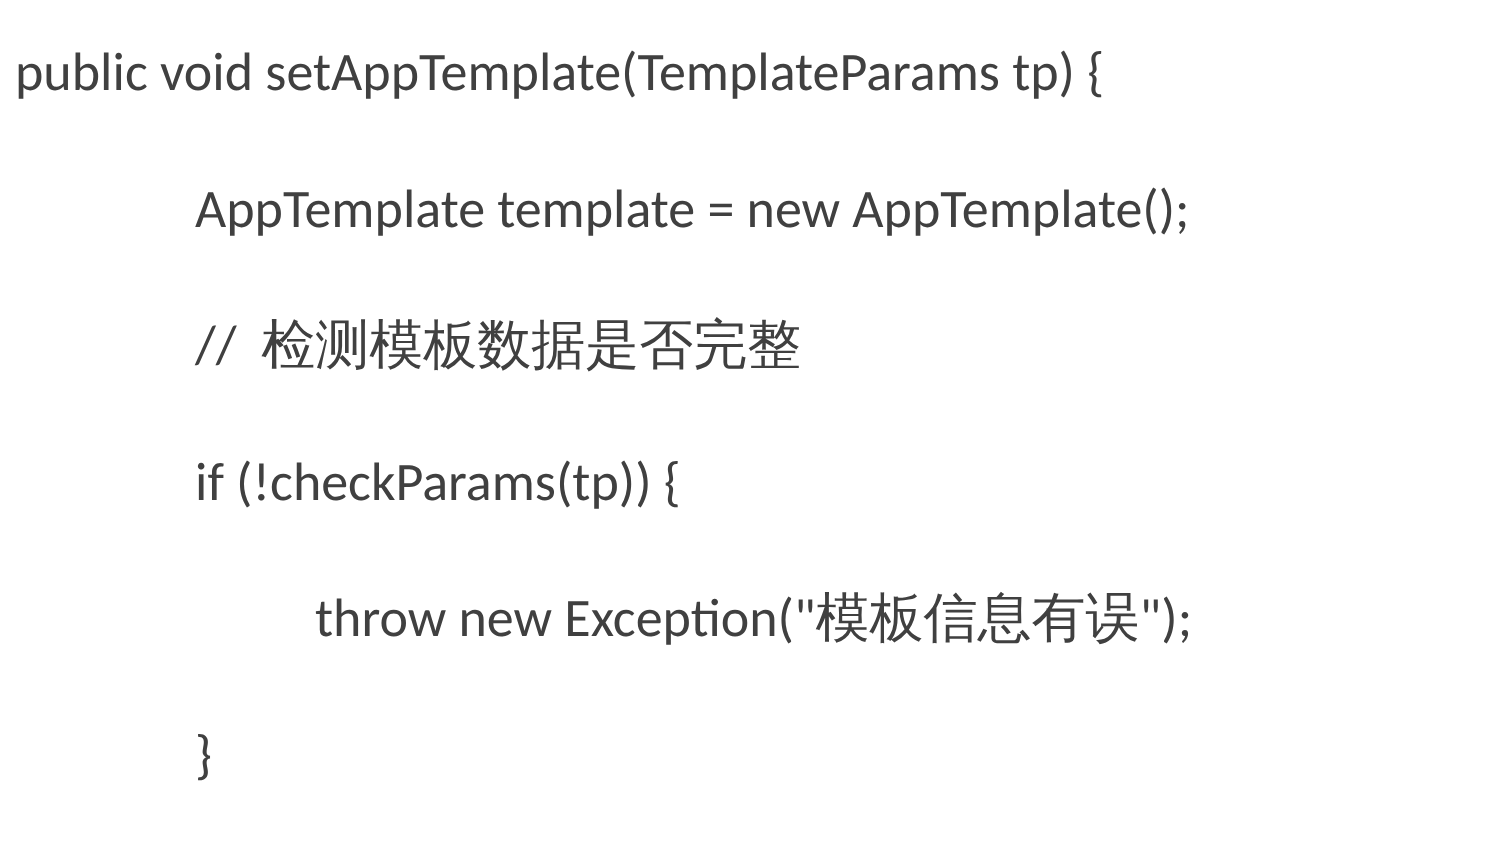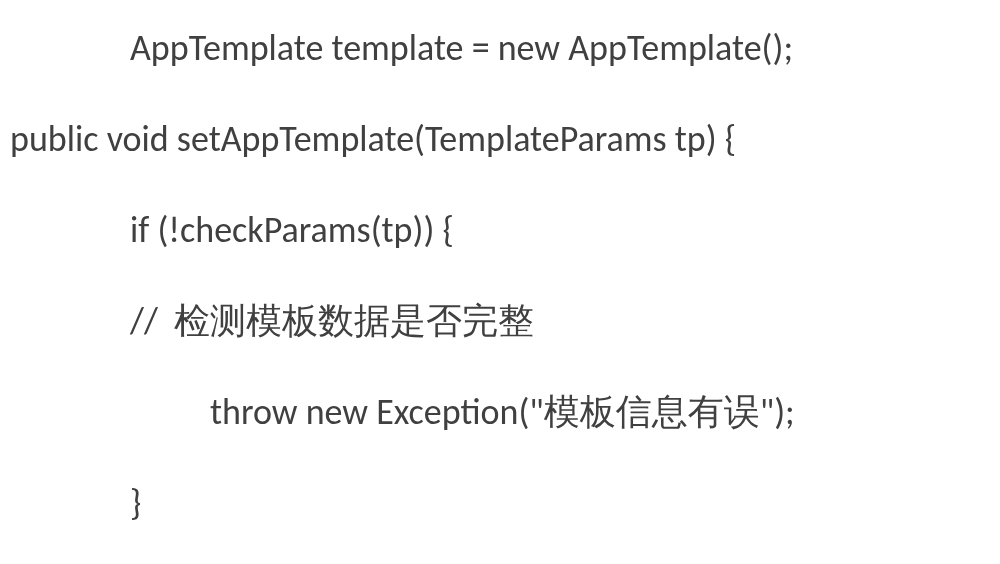--- a/index.html
+++ b/index.html
@@ -25,19 +25,19 @@
   .line:last-child {
     margin-bottom: 0;
   }
   .indent1 { padding-left: 120px; }
   .indent2 { padding-left: 200px; }
 </style>
 </head>
 <body>
 
 <div class="code-block">
+  <div class="line">public void setAppTemplate(TemplateParams tp) {</div>
   <div class="line indent1">AppTemplate template = new AppTemplate();</div>
-  <div class="line">public void setAppTemplate(TemplateParams tp) {</div>
+  <div class="line indent1">//  检测模板数据是否完整</div>
   <div class="line indent1">if (!checkParams(tp)) {</div>
-  <div class="line indent1">//  检测模板数据是否完整</div>
   <div class="line indent2">throw new Exception("模板信息有误");</div>
   <div class="line indent1">}</div>
 </div>
 
 </body></html>

